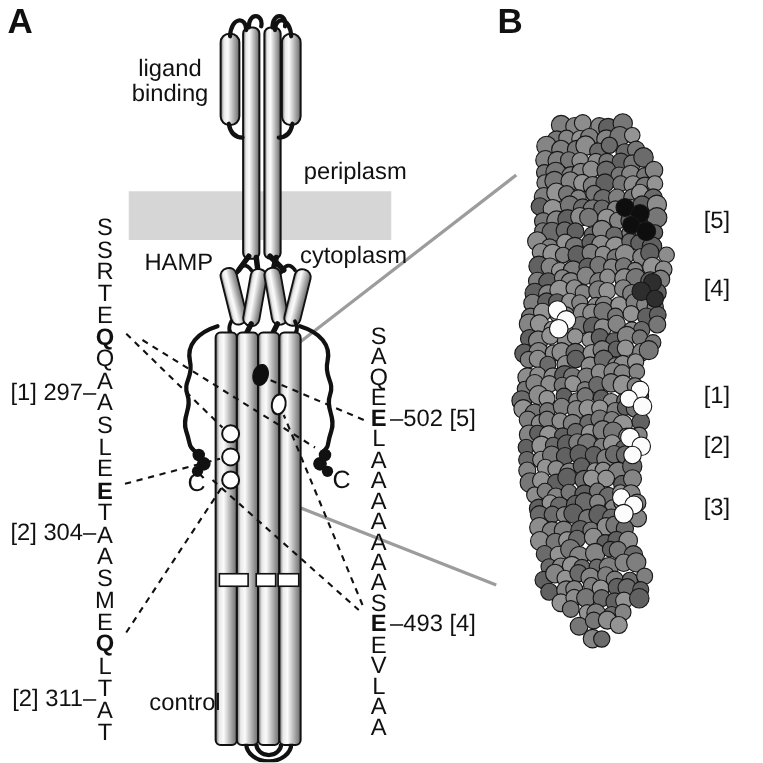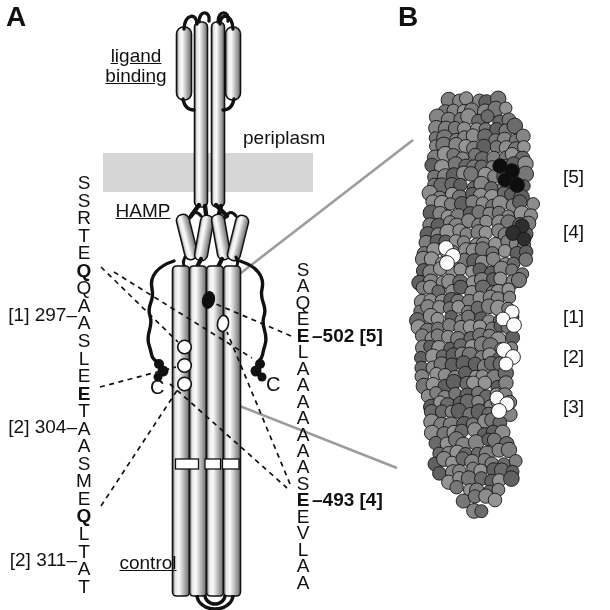--- a/index.html
+++ b/index.html
@@ -1,26 +1,26 @@
 <!DOCTYPE html>
 <html><head>
 <meta charset="utf-8">
 <style>
   html,body{margin:0;padding:0;background:#ffffff;}
   #fig{position:relative;width:610px;height:610px;background:#fff;overflow:hidden;
        font-family:"Liberation Sans", sans-serif;color:#111;}
   #fig svg{position:absolute;left:0;top:0;}
   .lbl{position:absolute;font-size:19px;line-height:22px;white-space:nowrap;color:#111;}
   .panel-letter{position:absolute;font-size:28px;font-weight:700;color:#111;}
-  .ctr{text-align:center;text-decoration:underline;}
+  .ctr{text-align:center;}
   .seq-letter{position:absolute;width:26px;text-align:center;font-size:19px;line-height:24px;color:#111;}
   .seq-letter.bold{font-weight:700;}
   .site-label{position:absolute;font-size:19px;line-height:24px;color:#111;white-space:nowrap;}
   .site-label.left{left:0;width:77px;text-align:right;margin-top:44px;}
-  .site-label.right{left:312px;text-align:right;font-weight:bold;}
+  .site-label.right{left:312px;text-align:right;}
   .b-tag{position:absolute;left:563px;font-size:19px;line-height:24px;color:#111;white-space:nowrap;}
   .cseq{position:absolute;font-size:20px;font-weight:400;color:#111;}
 </style>
 </head>
 <body>
 
 <div id="fig">
 
   <svg width="610" height="610" viewBox="0 0 610 610">
     <defs>
@@ -559,20 +559,21 @@
         <circle cx="447.0" cy="263.0" r="7.4" fill="#fcfcfc" stroke="#161616" stroke-width="0.9"></circle>
       </g>
   </svg>
 
   <div class="panel-letter" style="left:6px;top:1px;">A</div>
   <div class="panel-letter" style="left:398px;top:1px;">B</div>
 
   <div class="lbl ctr" style="left:86px;top:45px;width:100px;">ligand</div>
   <div class="lbl ctr" style="left:86px;top:65px;width:100px;">binding</div>
   <div class="lbl" style="left:243px;top:127px;">periplasm</div>
+  <div class="lbl" style="left:240px;top:194px;">cytoplasm</div>
   <div class="lbl ctr" style="left:95px;top:200px;width:96px;">HAMP</div>
   <div class="lbl ctr" style="left:98px;top:552px;width:100px;">control</div>
 
   <div class="cseq" style="left:150px;top:376px;">C</div>
   <div class="cseq" style="left:266px;top:373px;">C</div>
 
   <div id="gen">
       <div class="seq-letter" style="left: 71px; top: 171px;">S</div>
       <div class="seq-letter" style="left: 71px; top: 188.55px;">S</div>
       <div class="seq-letter" style="left: 71px; top: 206.1px;">R</div>

